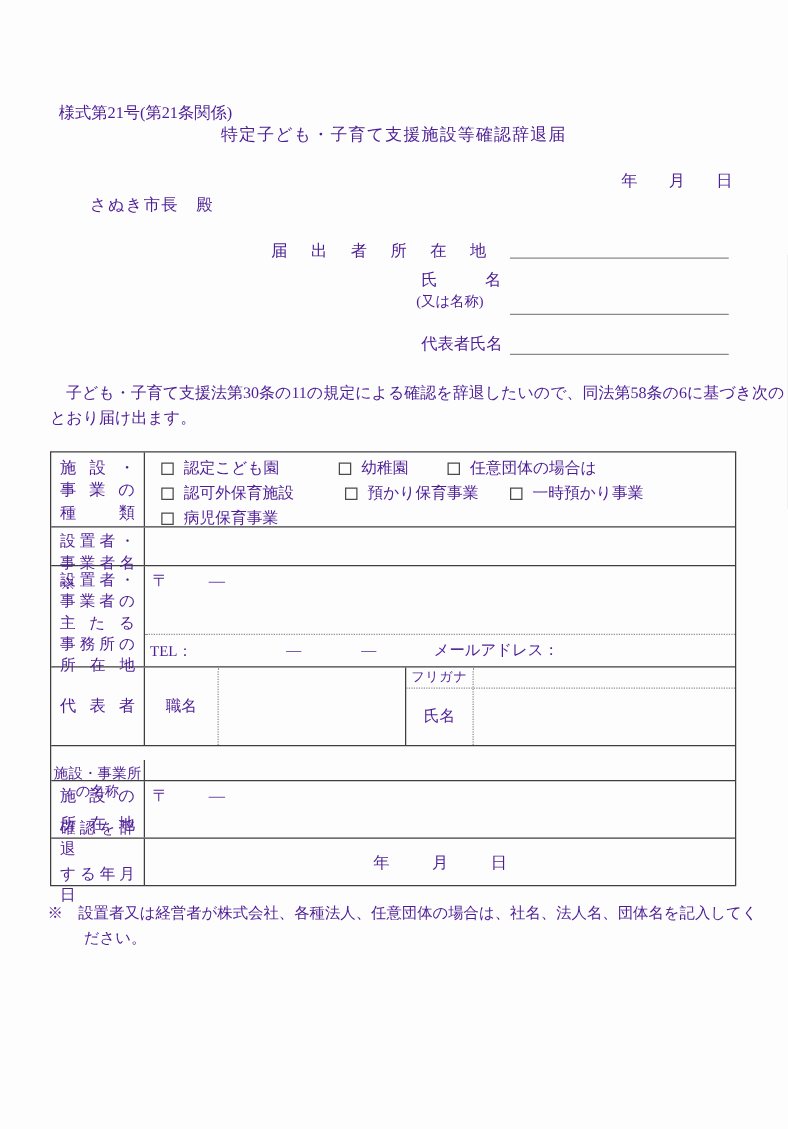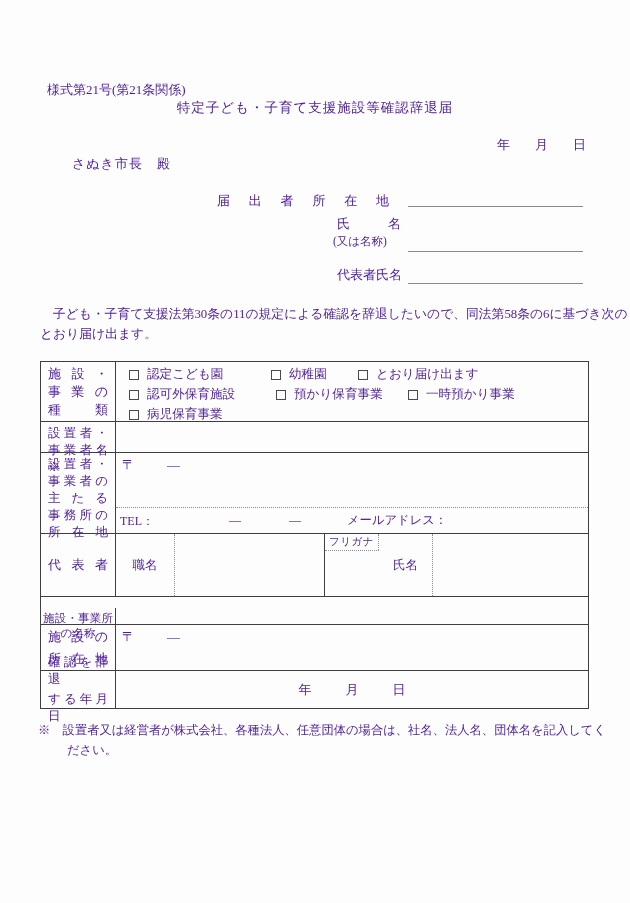--- a/index.html
+++ b/index.html
@@ -50,21 +50,21 @@
   .addr-part { position:relative; flex:1; }
   .tel-part  { position:relative; height:25px; border-top:1px dotted #8f8f8f; font-size:12px; }
   .tel-label  { position:absolute; left:4px;  top:5px; }
   .tel-dash1  { position:absolute; left:113px; top:5px; }
   .tel-dash2  { position:absolute; left:173px; top:5px; }
   .mail-label { position:absolute; left:231px; top:4px; font-size:12.3px; }
 
   .rep-content { display:flex; }
   .shokumei-cell { width:59px; box-sizing:border-box; border-right:1px dotted #8f8f8f; display:flex; align-items:center; justify-content:center; font-size:12.5px; }
   .shokumei-value { width:150px; box-sizing:border-box; border-right:1px solid #3f3f3f; }
-  .name-block { flex:1; display:flex; flex-direction:row; }
+  .name-block { flex:1; display:flex; flex-direction:column; }
   .furigana-row { height:17px; border-bottom:1px dotted #8f8f8f; display:flex; box-sizing:border-box; }
   .shimei-row { flex:1; display:flex; }
   .name-label-cell { width:54px; box-sizing:border-box; border-right:1px dotted #8f8f8f; display:flex; align-items:center; justify-content:center; }
   .furigana-row .name-label-cell { font-size:10.5px; letter-spacing:0.5px; }
   .shimei-row .name-label-cell { font-size:12.5px; }
   .name-value-cell { flex:1; }
 
   .ymd-line { position:absolute; left:0; right:0; top:10px; display:flex; justify-content:center; gap:34px; }
 
   .small-label { font-size:11.5px;margin-top:11px; }
@@ -114,21 +114,21 @@
           <span class="cb-item" style="left:13px;">
               <span class="cb-box"></span>
               <span>認定こども園</span>
             </span>
           <span class="cb-item" style="left:155px;">
               <span class="cb-box"></span>
               <span>幼稚園</span>
             </span>
           <span class="cb-item" style="left:242px;">
               <span class="cb-box"></span>
-              <span>とおり届け出ます</span>
+              <span>任意団体の場合は</span>
             </span>
         </div>
         <div class="cb-line">
           <span class="cb-item" style="left:13px;">
               <span class="cb-box"></span>
               <span>認可外保育施設</span>
             </span>
           <span class="cb-item" style="left:160px;">
               <span class="cb-box"></span>
               <span>預かり保育事業</span>

